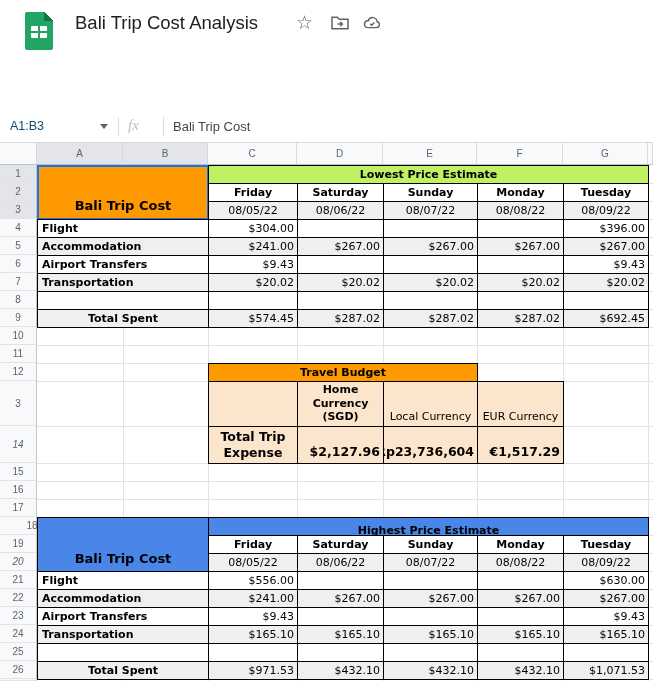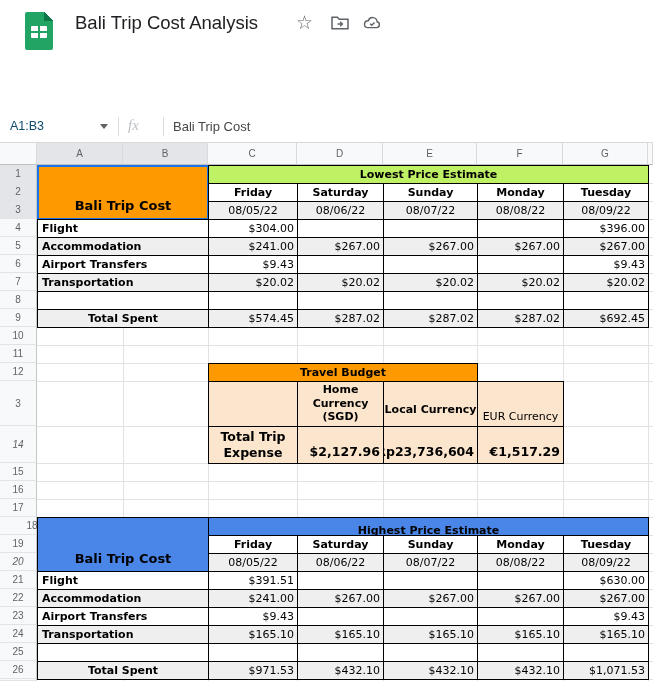--- a/index.html
+++ b/index.html
@@ -207,21 +207,21 @@
       <div class="tc" style="left: 208px; width: 90px; top: 553px; height: 19px; background: rgb(239, 239, 239); justify-content: center;">08/05/22</div>
       <div class="tc" style="left: 297px; width: 87px; top: 535px; height: 19px; font-weight: 700; justify-content: center;">Saturday</div>
       <div class="tc" style="left: 297px; width: 87px; top: 553px; height: 19px; background: rgb(239, 239, 239); justify-content: center;">08/06/22</div>
       <div class="tc" style="left: 383px; width: 95px; top: 535px; height: 19px; font-weight: 700; justify-content: center;">Sunday</div>
       <div class="tc" style="left: 383px; width: 95px; top: 553px; height: 19px; background: rgb(239, 239, 239); justify-content: center;">08/07/22</div>
       <div class="tc" style="left: 477px; width: 87px; top: 535px; height: 19px; font-weight: 700; justify-content: center;">Monday</div>
       <div class="tc" style="left: 477px; width: 87px; top: 553px; height: 19px; background: rgb(239, 239, 239); justify-content: center;">08/08/22</div>
       <div class="tc" style="left: 563px; width: 86px; top: 535px; height: 19px; font-weight: 700; justify-content: center;">Tuesday</div>
       <div class="tc" style="left: 563px; width: 86px; top: 553px; height: 19px; background: rgb(239, 239, 239); justify-content: center;">08/09/22</div>
       <div class="tc" style="left: 37px; width: 172px; top: 571px; height: 19px; background: rgb(255, 255, 255); font-weight: 700; padding-left: 4px;">Flight</div>
-      <div class="tc" style="left: 208px; width: 90px; top: 571px; height: 19px; background: rgb(255, 255, 255); justify-content: flex-end; padding-right: 3px;">$391.51</div>
+      <div class="tc" style="left: 208px; width: 90px; top: 571px; height: 19px; background: rgb(255, 255, 255); justify-content: flex-end; padding-right: 3px;">$556.00</div>
       <div class="tc" style="left: 297px; width: 87px; top: 571px; height: 19px; background: rgb(255, 255, 255); justify-content: flex-end; padding-right: 3px;"></div>
       <div class="tc" style="left: 383px; width: 95px; top: 571px; height: 19px; background: rgb(255, 255, 255); justify-content: flex-end; padding-right: 3px;"></div>
       <div class="tc" style="left: 477px; width: 87px; top: 571px; height: 19px; background: rgb(255, 255, 255); justify-content: flex-end; padding-right: 3px;"></div>
       <div class="tc" style="left: 563px; width: 86px; top: 571px; height: 19px; background: rgb(255, 255, 255); justify-content: flex-end; padding-right: 3px;">$630.00</div>
       <div class="tc" style="left: 37px; width: 172px; top: 589px; height: 19px; background: rgb(239, 239, 239); font-weight: 700; padding-left: 4px;">Accommodation</div>
       <div class="tc" style="left: 208px; width: 90px; top: 589px; height: 19px; background: rgb(239, 239, 239); justify-content: flex-end; padding-right: 3px;">$241.00</div>
       <div class="tc" style="left: 297px; width: 87px; top: 589px; height: 19px; background: rgb(239, 239, 239); justify-content: flex-end; padding-right: 3px;">$267.00</div>
       <div class="tc" style="left: 383px; width: 95px; top: 589px; height: 19px; background: rgb(239, 239, 239); justify-content: flex-end; padding-right: 3px;">$267.00</div>
       <div class="tc" style="left: 477px; width: 87px; top: 589px; height: 19px; background: rgb(239, 239, 239); justify-content: flex-end; padding-right: 3px;">$267.00</div>
       <div class="tc" style="left: 563px; width: 86px; top: 589px; height: 19px; background: rgb(239, 239, 239); justify-content: flex-end; padding-right: 3px;">$267.00</div>
@@ -245,20 +245,20 @@
       <div class="tc" style="left: 563px; width: 86px; top: 643px; height: 19px; background: rgb(255, 255, 255); justify-content: flex-end; padding-right: 3px;"></div>
       <div class="tc" style="left: 37px; width: 172px; top: 661px; height: 19px; background: rgb(239, 239, 239); font-weight: 700; justify-content: center;">Total Spent</div>
       <div class="tc" style="left: 208px; width: 90px; top: 661px; height: 19px; background: rgb(239, 239, 239); justify-content: flex-end; padding-right: 3px;">$971.53</div>
       <div class="tc" style="left: 297px; width: 87px; top: 661px; height: 19px; background: rgb(239, 239, 239); justify-content: flex-end; padding-right: 3px;">$432.10</div>
       <div class="tc" style="left: 383px; width: 95px; top: 661px; height: 19px; background: rgb(239, 239, 239); justify-content: flex-end; padding-right: 3px;">$432.10</div>
       <div class="tc" style="left: 477px; width: 87px; top: 661px; height: 19px; background: rgb(239, 239, 239); justify-content: flex-end; padding-right: 3px;">$432.10</div>
       <div class="tc" style="left: 563px; width: 86px; top: 661px; height: 19px; background: rgb(239, 239, 239); justify-content: flex-end; padding-right: 3px;">$1,071.53</div>
       <div class="tc" style="left: 208px; width: 270px; top: 363px; height: 19px; background: rgb(255, 153, 0); font-weight: 700; justify-content: center;">Travel Budget</div>
       <div class="tc" style="left: 208px; width: 90px; top: 381px; height: 46px; background: rgb(252, 229, 205); justify-content: center; align-items: flex-end; padding-bottom: 3px; white-space: normal; text-align: center; line-height: 1.2; font-weight: 400;"></div>
       <div class="tc" style="left: 297px; width: 87px; top: 381px; height: 46px; background: rgb(252, 229, 205); justify-content: center; align-items: flex-end; padding-bottom: 3px; white-space: normal; text-align: center; line-height: 1.2; font-weight: 700;">Home Currency (SGD)</div>
-      <div class="tc" style="left: 383px; width: 95px; top: 381px; height: 46px; background: rgb(252, 229, 205); justify-content: center; align-items: flex-end; padding-bottom: 10px; white-space: normal; text-align: center; line-height: 1.2; font-weight: 700;">Local Currency</div>
+      <div class="tc" style="left: 383px; width: 95px; top: 381px; height: 46px; background: rgb(252, 229, 205); justify-content: center; align-items: flex-end; padding-bottom: 3px; white-space: normal; text-align: center; line-height: 1.2; font-weight: 400;">Local Currency</div>
       <div class="tc" style="left: 477px; width: 87px; top: 381px; height: 46px; background: rgb(252, 229, 205); justify-content: center; align-items: flex-end; padding-bottom: 3px; white-space: normal; text-align: center; line-height: 1.2; font-weight: 400;">EUR Currency</div>
       <div class="tc" style="left: 208px; width: 90px; top: 426px; height: 38px; background: rgb(252, 229, 205); font-weight: 700; font-size: 12.5px; justify-content: center; white-space: normal; text-align: center; line-height: 1.25;">Total Trip Expense</div>
       <div class="tc" style="left: 297px; width: 87px; top: 426px; height: 38px; background: rgb(252, 229, 205); font-weight: 700; font-size: 12.5px; justify-content: flex-end; align-items: flex-end; padding-right: 3px; padding-bottom: 4px;">$2,127.96</div>
       <div class="tc" style="left: 383px; width: 95px; top: 426px; height: 38px; background: rgb(252, 229, 205); font-weight: 700; font-size: 12.5px; justify-content: flex-end; align-items: flex-end; padding-right: 3px; padding-bottom: 4px;">Rp23,736,604</div>
       <div class="tc" style="left: 477px; width: 87px; top: 426px; height: 38px; background: rgb(252, 229, 205); font-weight: 700; font-size: 12.5px; justify-content: flex-end; align-items: flex-end; padding-right: 3px; padding-bottom: 4px;">€1,517.29</div>
     </div>
 </div>
 
 </body></html>

